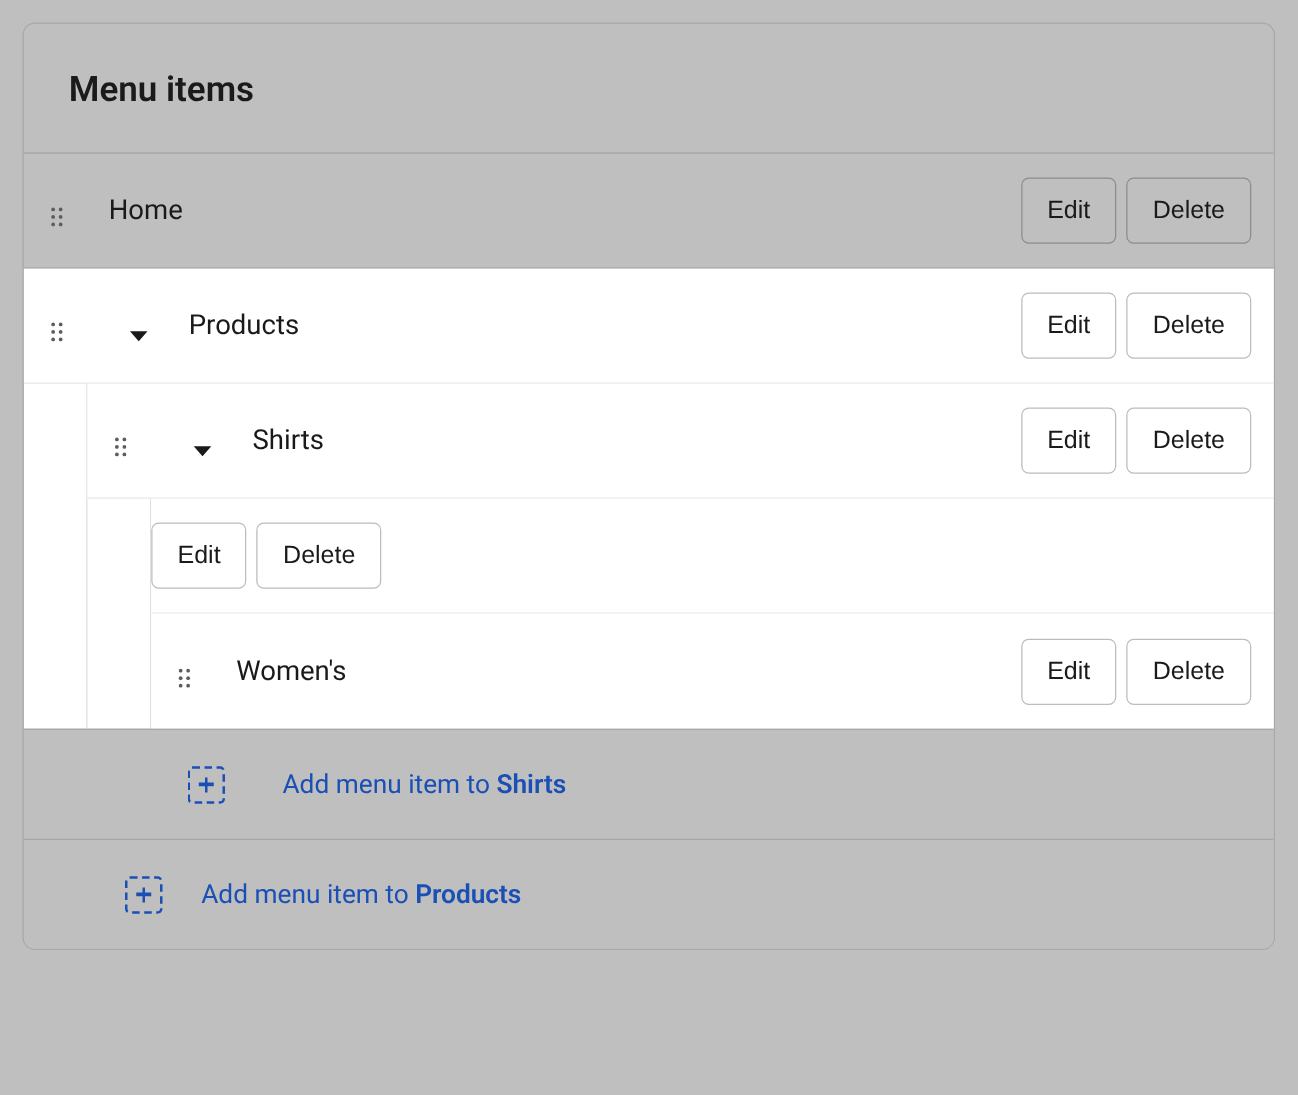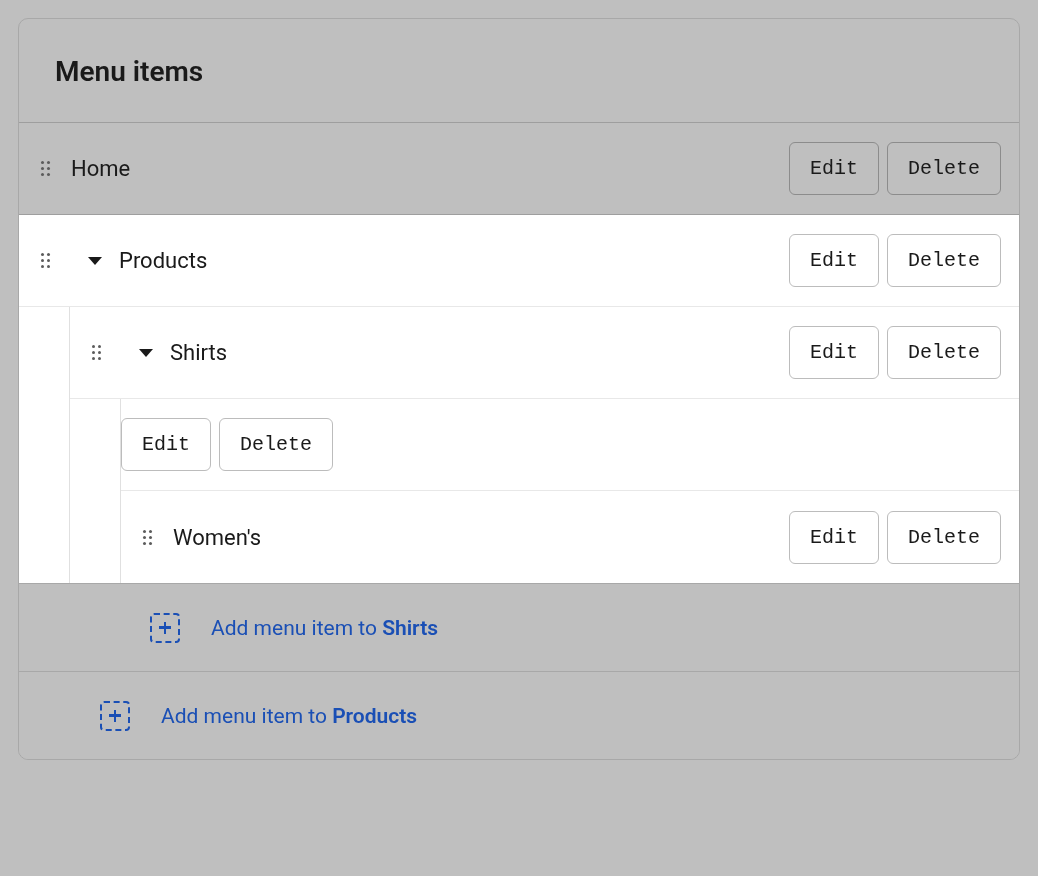--- a/index.html
+++ b/index.html
@@ -38,23 +38,23 @@
     }
     .row.muted {
       background: #bfbfbf;
       border-bottom: 1px solid #9e9e9e;
     }
     .row.white {
       background: #ffffff;
     }
     .row-left {
       display: flex;
-      align-items: center;
+      align-items: flex-end;
       flex: 1;
-      gap: 0;
+      gap: 16px;
     }
     .drag-handle {
       width: 52px;
       display: flex;
       align-items: center;
       justify-content: center;
       flex-shrink: 0;
       cursor: move;
     }
     .drag-dots {
@@ -95,21 +95,21 @@
       align-items: center;
     }
     .btn {
       border: 1.5px solid #8c8c8c;
       background: #bfbfbf;
       border-radius: 6px;
       padding: 14px 20px;
       font-size: 20px;
       color: #1a1a1a;
       cursor: pointer;
-      font-family: Liberation Mono, monospace;
+      font-family: Liberation Sans, sans-serif;
       font-weight: 400;
     }
     .row.white .btn {
       background: #ffffff;
       border: 1.5px solid #bcbcbc;
     }
     .add-row {
       display: flex;
       align-items: center;
       min-height: 88px;
@@ -178,20 +178,21 @@
       padding-left: 120px;
     }
     .add-row-root {
       padding-left: 20px;
     }
     .divider-white {
       border-bottom: 1px solid #e8e8e8;
     }
     .top-sep {
       border-top: 1px solid #9e9e9e;
+      gap: 15px;
     }
   </style>
 </head>
 <body>
 
 <div class="card">
 
   <div class="card-header">
     <div class="card-title">Menu items</div>
   </div>

